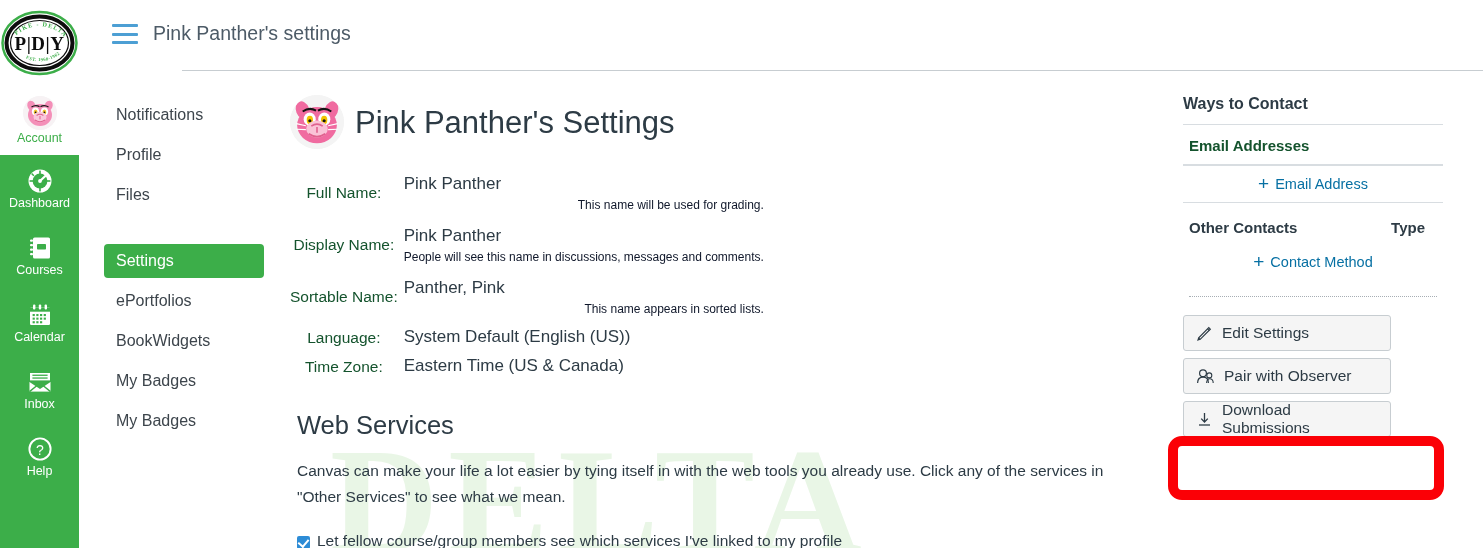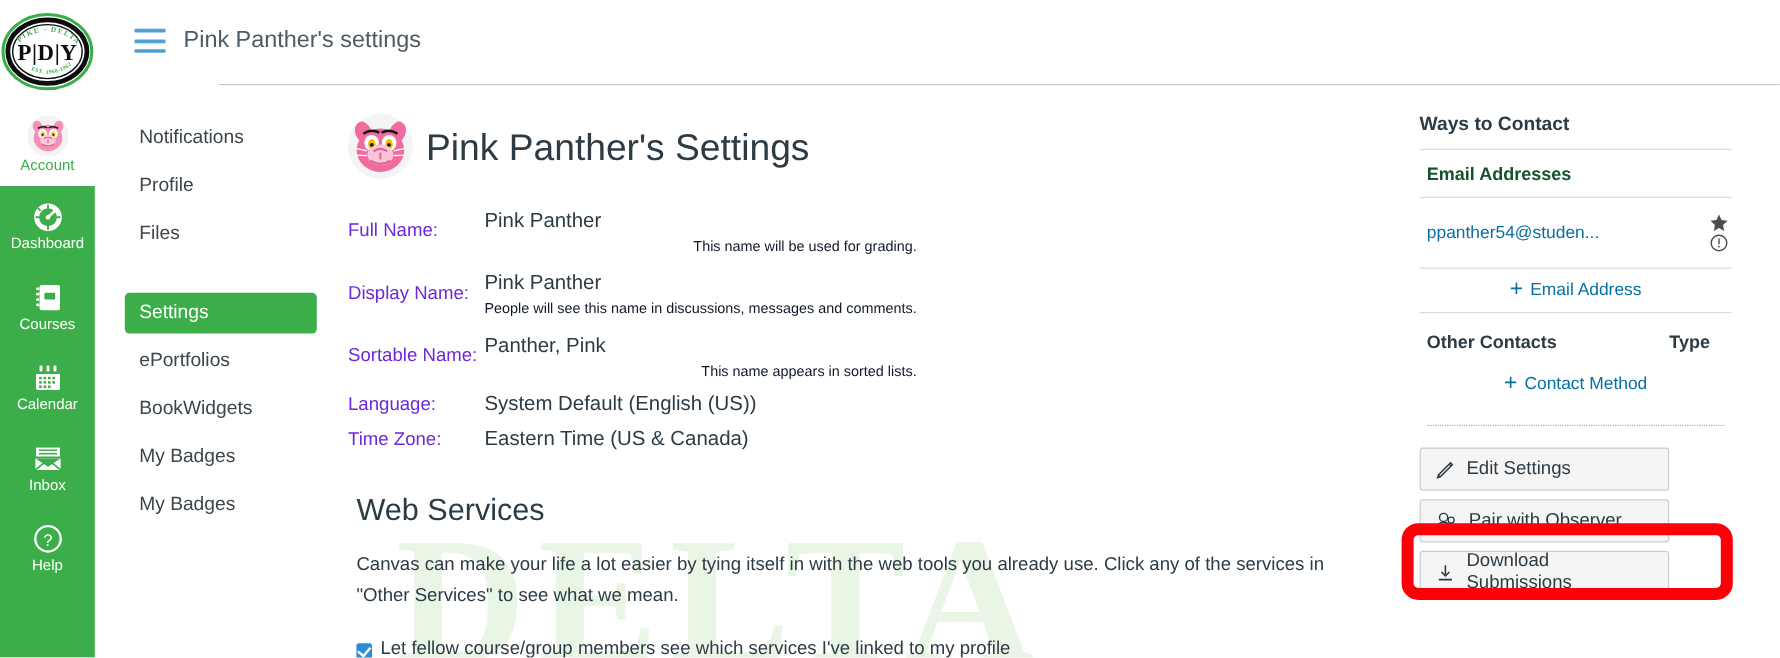--- a/index.html
+++ b/index.html
@@ -136,24 +136,24 @@
   }
   #page-title {
     font-size: 31px; font-weight: 400; color: #2d3b45;
     line-height: 1;
     white-space: nowrap;
   }
 
   table#settings-table { border-collapse: collapse; }
   table#settings-table td { padding: 0; vertical-align: middle; }
   .f-label {
-    text-align: left;
+    text-align: center;
     padding-right: 6px !important;
     font-size: 15.5px;
-    color: #6d28d9;
+    color: #14532d;
     width: 102px;
     white-space: nowrap;
   }
   .f-value { font-size: 17px; color: #2d3b45; line-height: 1.3; }
   .f-hint { font-size: 12px; color: #0f172a; line-height: 1.3; padding-top: 3px; text-align: right; }
   .f-row-tall td { height: 52px; }
   .f-row-short td { height: 29px; }
 
   #web-services-h {
     font-size: 25.5px; font-weight: 400; color: #2d3b45;
@@ -472,33 +472,20 @@
 </div>
 
 <div id="right">
 
   <div id="ways-title">Ways to Contact</div>
   <div class="hr-solid"></div>
 
   <div class="sec-head">Email Addresses</div>
   <div class="hr-thin"></div>
 
-  <div id="email-row">
-    <span id="email-link">ppanther54@studen...</span>
-    <span id="email-flags">
-      <svg class="mini-icon" width="17" height="16" viewBox="0 0 17 16">
-        <path d="M8.5 0.8 L10.6 5.4 L15.6 6 L11.9 9.4 L12.9 14.4 L8.5 11.9 L4.1 14.4 L5.1 9.4 L1.4 6 L6.4 5.4 Z" fill="#4a4f54"></path>
-      </svg>
-      <svg class="mini-icon" width="15" height="15" viewBox="0 0 15 15">
-        <circle cx="7.5" cy="7.5" r="6.5" fill="none" stroke="#4a4f54" stroke-width="1.2"></circle>
-        <rect x="6.9" y="3.6" width="1.2" height="5" fill="#4a4f54"></rect>
-        <rect x="6.9" y="9.8" width="1.2" height="1.4" fill="#4a4f54"></rect>
-      </svg>
-    </span>
-  </div>
 
   <div class="hr-thin"></div>
 
   <div class="add-row">
     <span class="plus-glyph">+</span>
     <span>Email Address</span>
   </div>
 
   <div class="hr-thin"></div>
 

